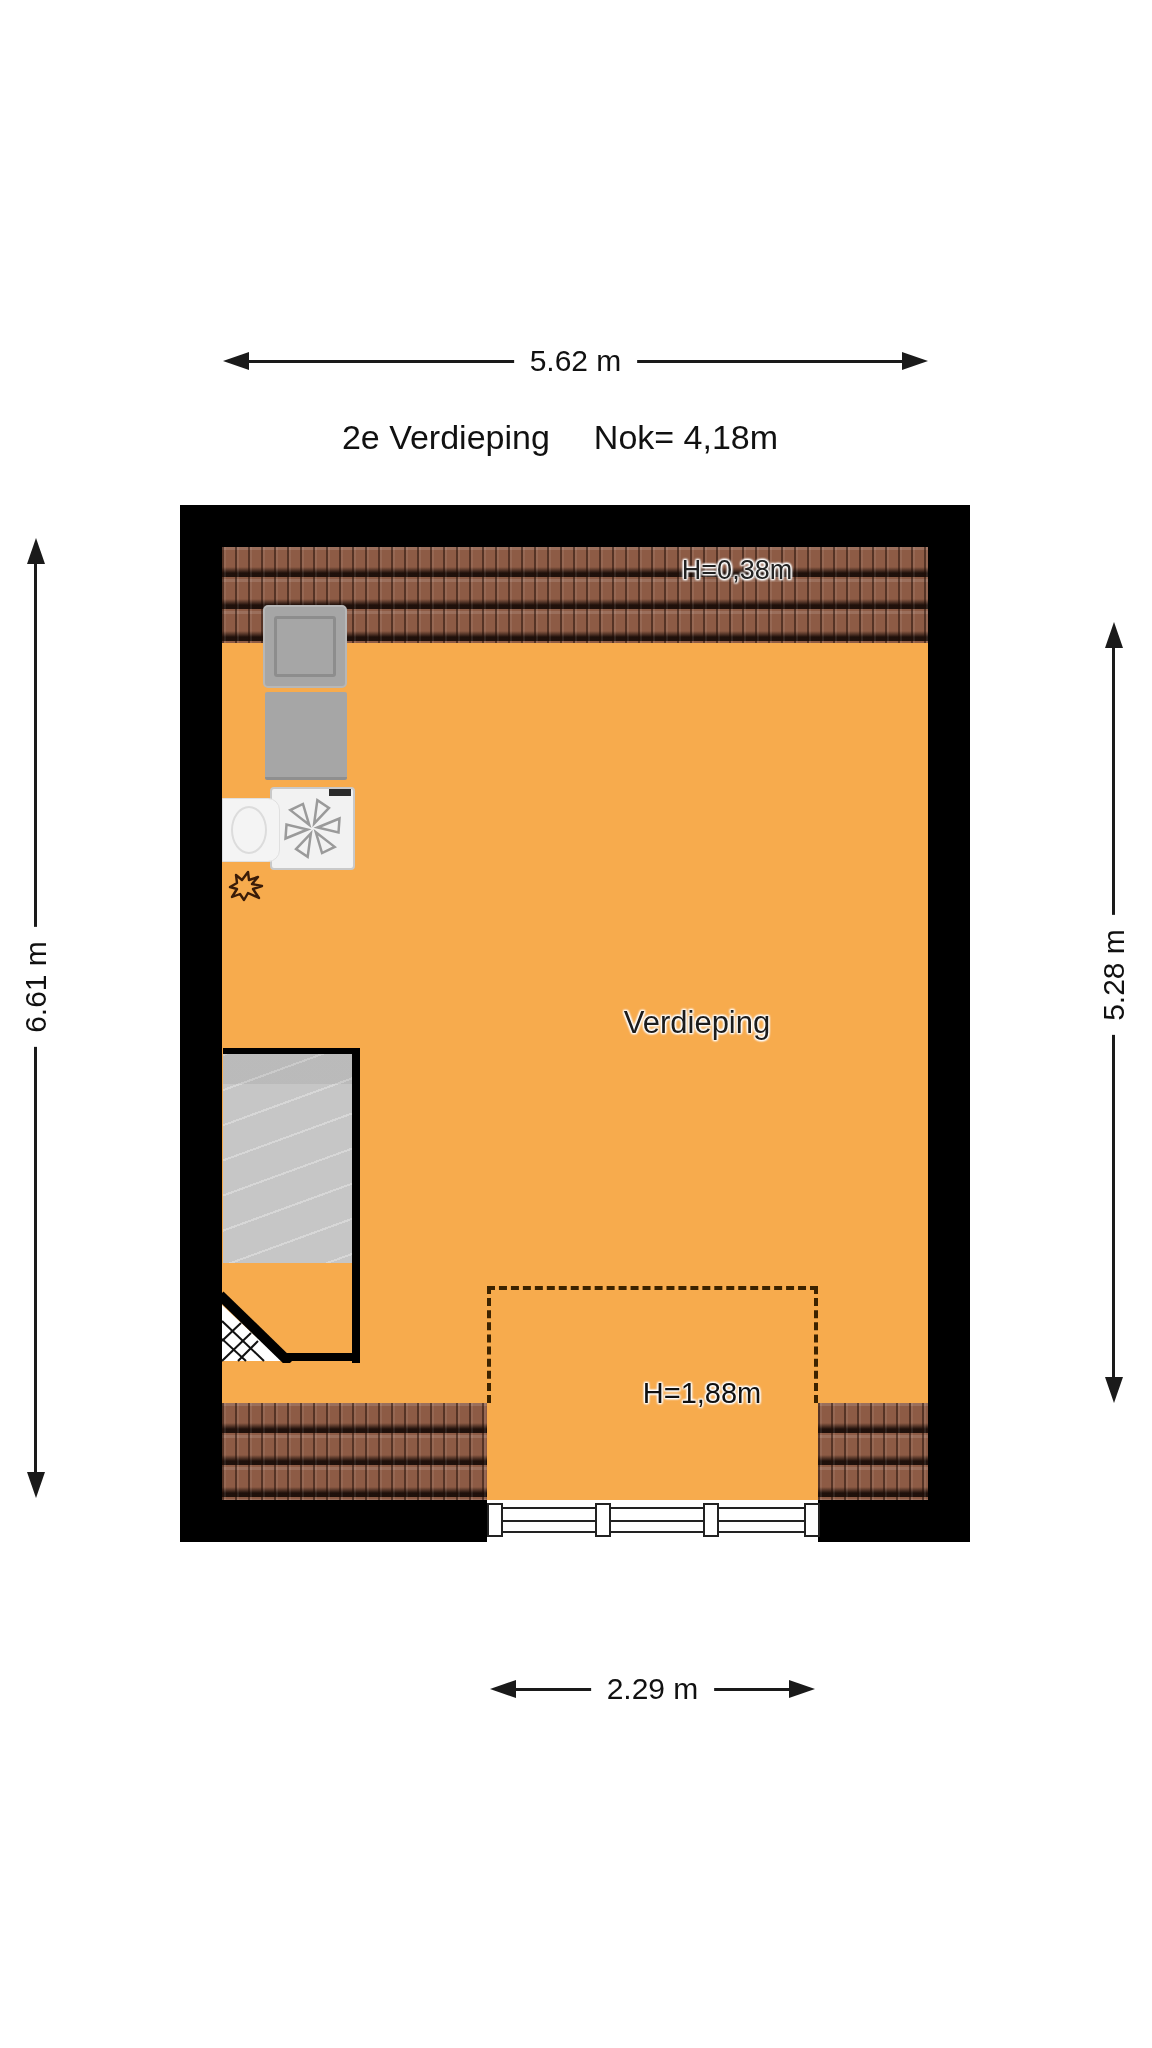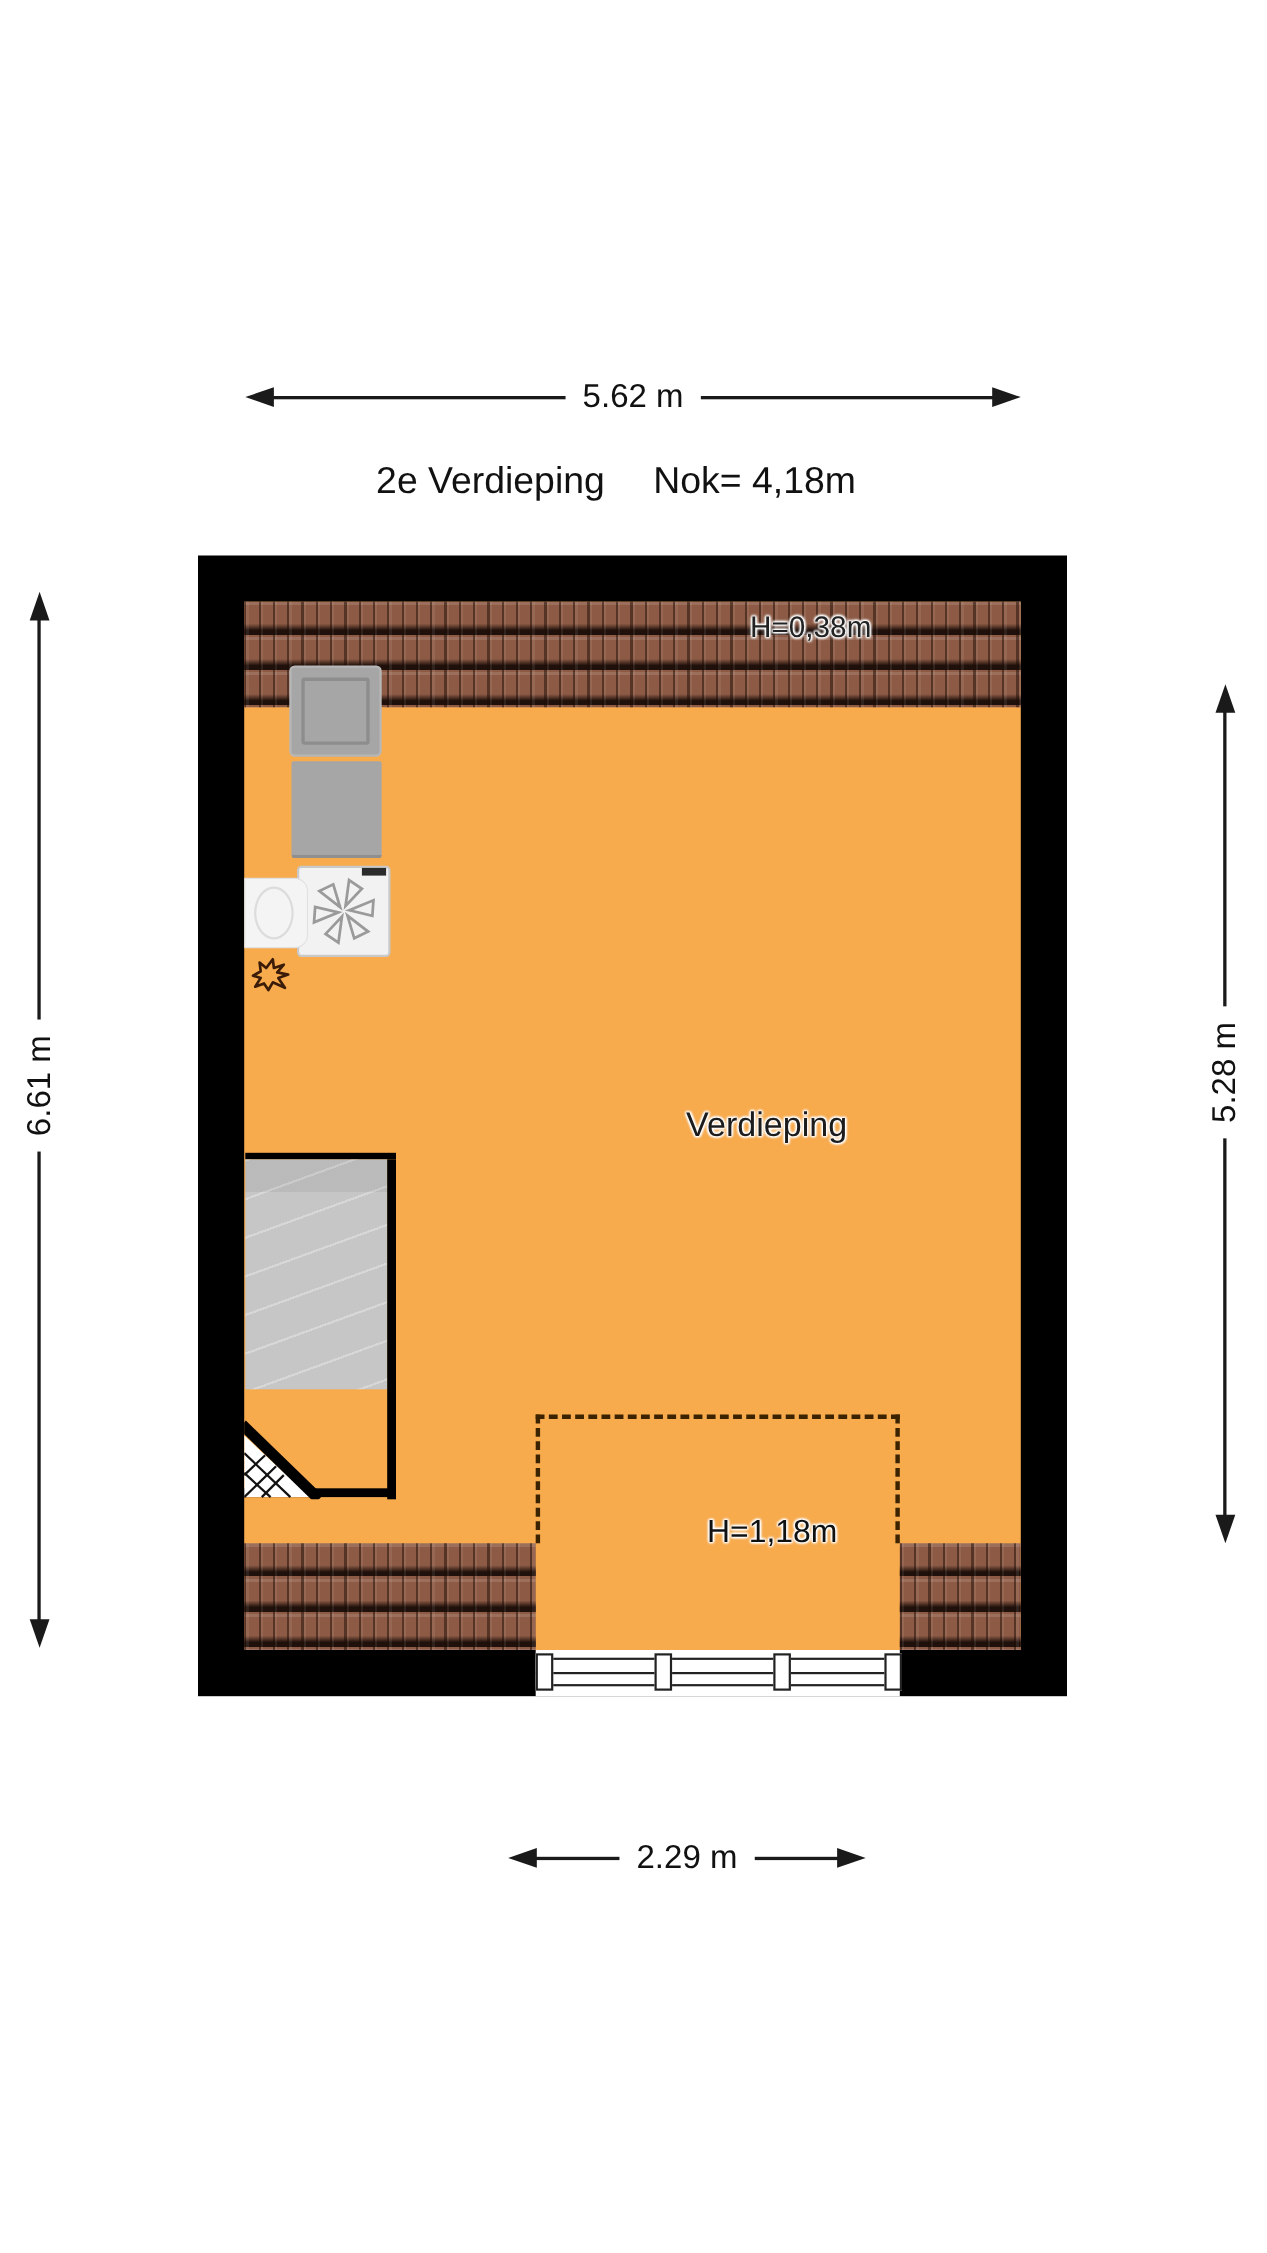--- a/index.html
+++ b/index.html
@@ -124,21 +124,21 @@
 
   <div class="plan">
     <div class="floor">
 
       <div class="roof roof-top"></div>
       <div class="roof roof-bl"></div>
       <div class="roof roof-br"></div>
 
       <div class="lbl-knee halo">H=0,38m</div>
       <div class="lbl-room halo">Verdieping</div>
-      <div class="lbl-dormer halo">H=1,18m</div>
+      <div class="lbl-dormer halo">H=1,88m</div>
 
       <div class="dash-top"></div>
       <div class="dash-l"></div>
       <div class="dash-r"></div>
 
       <div class="washer">
         <div class="washer-door"></div>
       </div>
       <div class="dryer"></div>
       <div class="mv-unit">
@@ -183,20 +183,20 @@
     <div class="window-band">
       <div class="window-frame"></div>
       <div class="window-mid"></div>
       <div class="window-post" style="left:0;"></div>
       <div class="window-post" style="left:108px;"></div>
       <div class="window-post" style="left:216px;"></div>
       <div class="window-post" style="left:317px;"></div>
     </div>
   </div>
 
-  <div class="abs" style="left:462px;top:1674px;width:325px;height:30px;">
+  <div class="abs" style="left:490px;top:1674px;width:325px;height:30px;">
     <div class="arr left abs" style="left:0;top:6px;"></div>
     <div class="hline" style="left:18px;right:18px;top:14px;"></div>
     <div class="arr right abs" style="right:0;top:6px;"></div>
     <span class="dim-label">2.29 m</span>
   </div>
 
 </div>
 
 </body></html>

